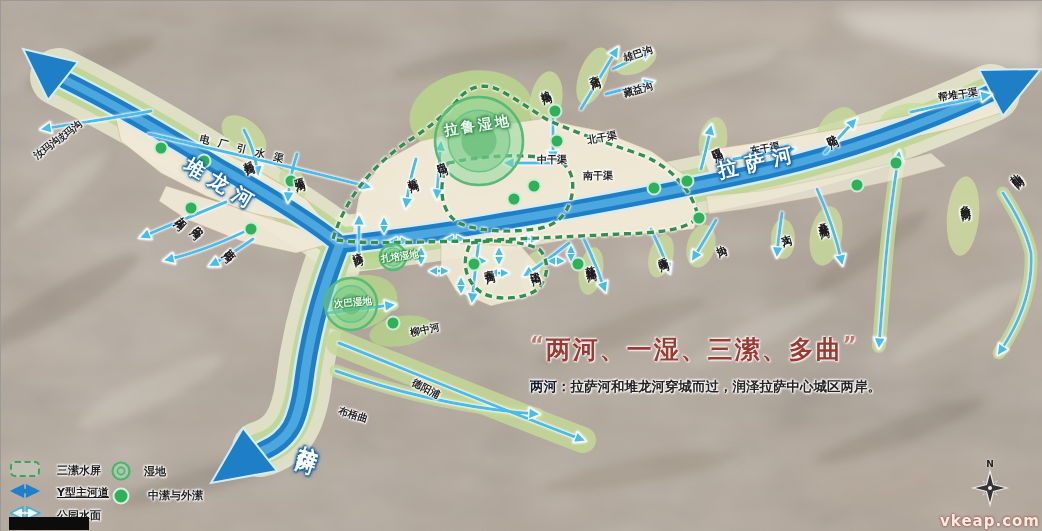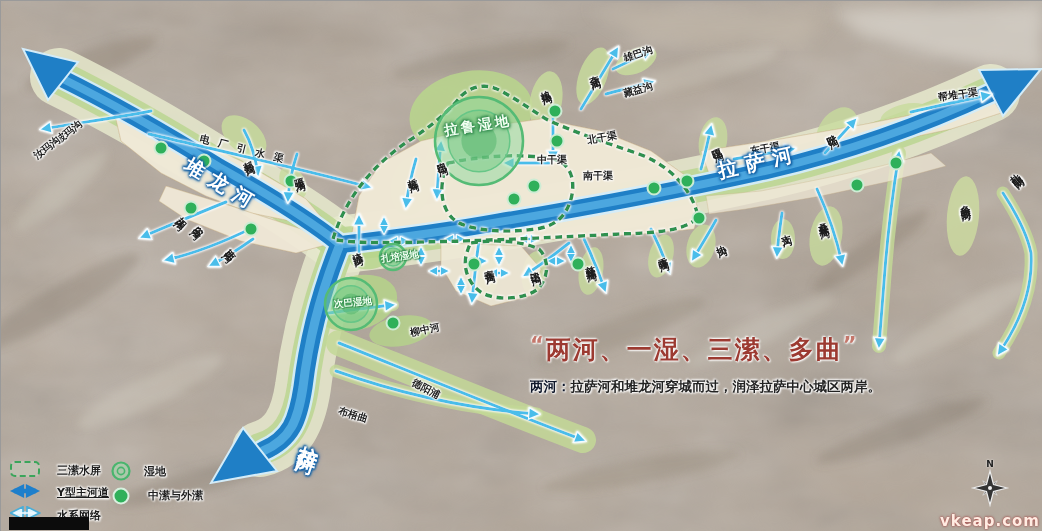--- a/index.html
+++ b/index.html
@@ -322,21 +322,21 @@
 
     <svg class="lg-icon" style="left:6px;top:32px;" width="36" height="16">
       <line x1="7" y1="8" x2="29" y2="8" stroke="#1e7fcb" stroke-width="4.5" marker-start="url(#ahB)" marker-end="url(#ahB)"></line>
     </svg>
     <div class="lg-label" style="left:49px;top:34px;text-decoration:underline;">Y型主河道</div>
 
     <svg class="lg-icon" style="left:6px;top:54px;" width="36" height="16">
       <line x1="7" y1="8" x2="29" y2="8" stroke="#a8dff4" stroke-width="3.6" marker-start="url(#ahO)" marker-end="url(#ahO)"></line>
       <line x1="8" y1="8" x2="28" y2="8" stroke="#eef9ff" stroke-width="1.6"></line>
     </svg>
-    <div class="lg-label" style="left:49px;top:57px;">水系网络</div>
+    <div class="lg-label" style="left:49px;top:57px;">公园水面</div>
 
     <svg class="lg-icon" style="left:108px;top:8px;" width="24" height="24">
       <circle cx="12" cy="12" r="8.5" fill="rgba(160,220,175,0.55)" stroke="#49b56e" stroke-width="2.2"></circle>
       <circle cx="12" cy="12" r="3.6" fill="none" stroke="#49b56e" stroke-width="1.6"></circle>
     </svg>
     <div class="lg-label" style="left:136px;top:13px;">湿地</div>
 
     <svg class="lg-icon" style="left:108px;top:33px;" width="24" height="24">
       <circle cx="12" cy="12" r="7.5" fill="#2fb05a" stroke="#d8f0df" stroke-width="2"></circle>
     </svg>

